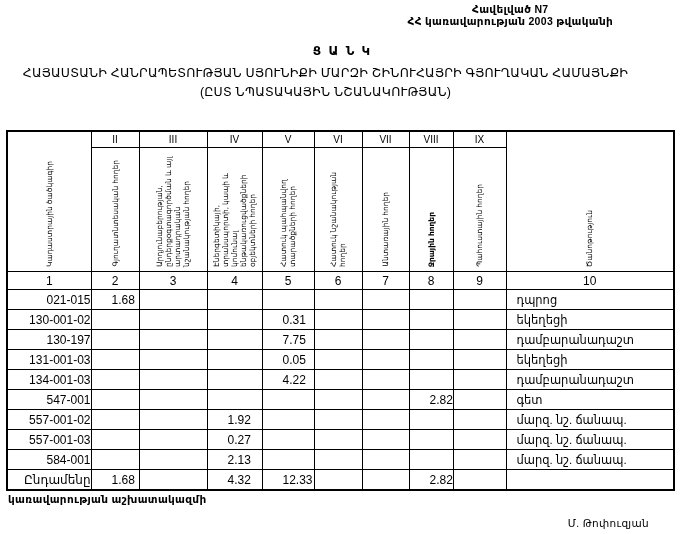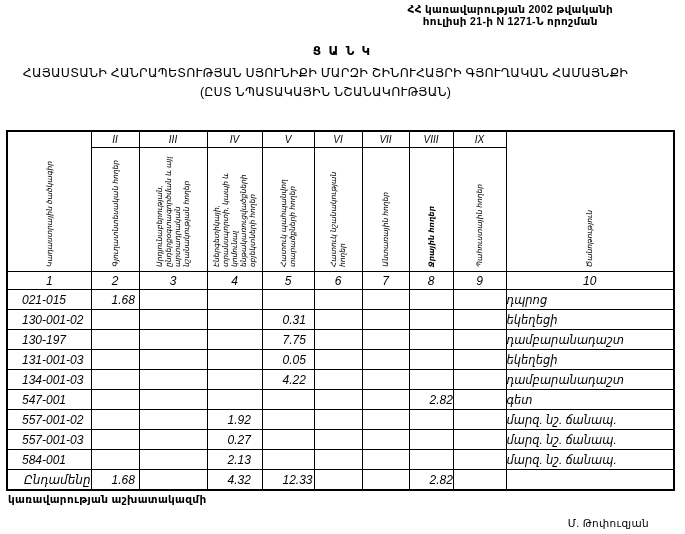--- a/index.html
+++ b/index.html
@@ -14,54 +14,54 @@
   .doc-title {
     position:absolute; top:44px; left:0; width:685px; text-align:center;
     font-size:12px; font-weight:bold; letter-spacing:2px;
   }
   .doc-subtitle {
     position:absolute; top:64px; left:0; width:651px; text-align:center;
     font-size:12.5px; line-height:19px; letter-spacing:0.2px;
   }
   table.main {
     position:absolute; left:6px; top:130px; width:667px;
-    border-collapse:collapse; table-layout:fixed; font-size:11.5px;font-style:italic;
+    border-collapse:collapse; table-layout:fixed; font-size:11.5px;
   }
   table.main td, table.main th {
     border:1px solid #000; padding:0; font-weight:normal;
   }
   table.main { border:2px solid #000; }
   .roman th { height:15px; text-align:center; font-size:10px; }
   .vhead td { height:121px; vertical-align:bottom; text-align:center; }
   .vtext {
     writing-mode:vertical-rl; transform:rotate(180deg);
     font-size:7.5px; line-height:9px; display:inline-block;
     max-height:118px; text-align:left; margin:2px auto;
   }
   .colnum td { height:17px; text-align:center; font-size:12px; border-top:2px solid #000; border-bottom:2px solid #000; }
   .data td { height:19px; font-size:12px; }
-  .data td.code { padding-left:14px; }
+  .data td.code { padding-left:14px;text-align:right; }
   .data td.num { text-align:left; padding-left:20px; }
-  .data td.note { padding-left:0; font-size:11.5px; }
+  .data td.note { padding-left:10px; font-size:11.5px; }
   .data td.total-label { text-align:right; }
   .footer-left {
     position:absolute; left:8px; top:493px; font-size:10.5px; font-weight:bold;
     line-height:12px; letter-spacing:0.3px;
   }
   .footer-right {
     position:absolute; right:36px; top:517px; font-size:10.5px; font-weight:normal;
     letter-spacing:0.3px;
   }
 </style>
 </head>
 <body>
 
 <div class="appendix">
-  <div>ՀՀ կառավարության 2002 թվականի</div>
-  <div>հուլիսի 21-ի N 1271-Ն որոշման</div>
+  <div>Հավելված N7</div>
+  <div>ՀՀ կառավարության 2003 թվականի</div>
 </div>
 
 <div class="doc-title">Ց Ա Ն Կ</div>
 
 <div class="doc-subtitle">
   <div>ՀԱՅԱՍՏԱՆԻ ՀԱՆՐԱՊԵՏՈՒԹՅԱՆ ՍՅՈՒՆԻՔԻ ՄԱՐԶԻ ՇԻՆՈՒՀԱՅՐԻ ԳՅՈՒՂԱԿԱՆ ՀԱՄԱՅՆՔԻ</div>
   <div>(ԸՍՏ ՆՊԱՏԱԿԱՅԻՆ ՆՇԱՆԱԿՈՒԹՅԱՆ)</div>
 </div>
 
 <table class="main">

